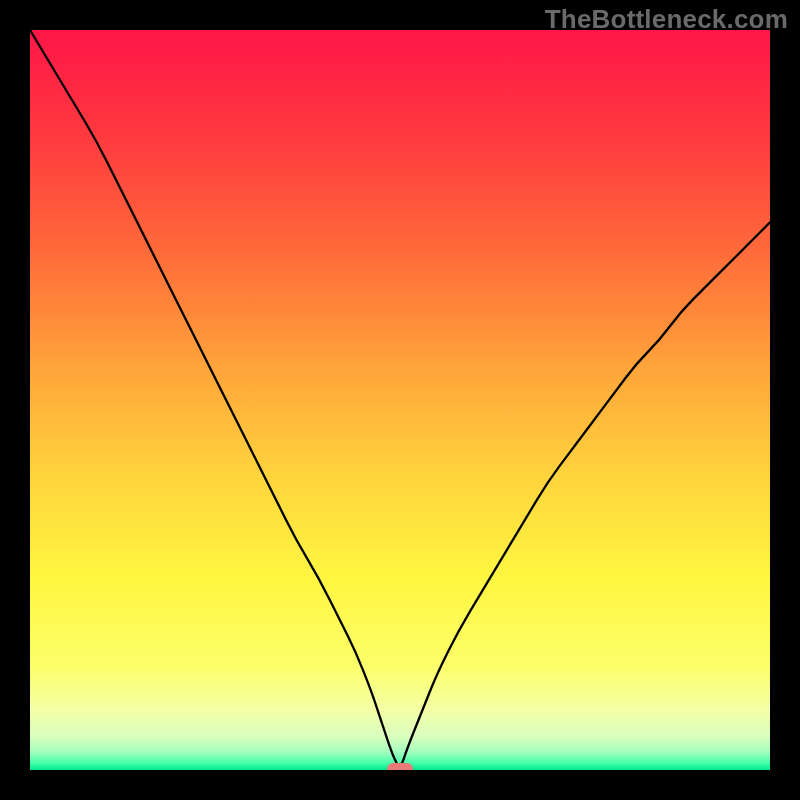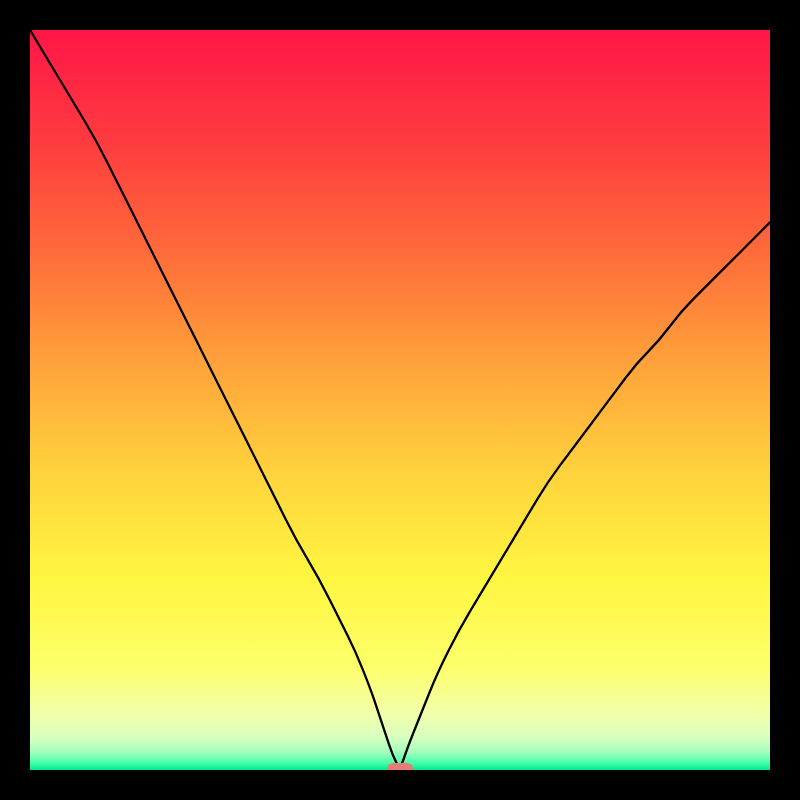--- a/index.html
+++ b/index.html
@@ -36,20 +36,21 @@
     height: 740px;
   }
   svg {
     display: block;
   }
 </style>
 </head>
 <body>
 
 <div class="frame">
+  <div class="watermark">TheBottleneck.com</div>
   <div class="plot">
     <svg id="chart-svg" width="740" height="740" viewBox="0 0 740 740">
         <defs>
           <linearGradient id="bg-grad" x1="0" y1="0" x2="0" y2="1">
             <stop offset="0%" stop-color="#ff1648"></stop>
             <stop offset="15%" stop-color="#ff3b3f"></stop>
             <stop offset="30%" stop-color="#ff6b3a"></stop>
             <stop offset="45%" stop-color="#ffa23a"></stop>
             <stop offset="60%" stop-color="#ffd33c"></stop>
             <stop offset="74%" stop-color="#fff640"></stop>

